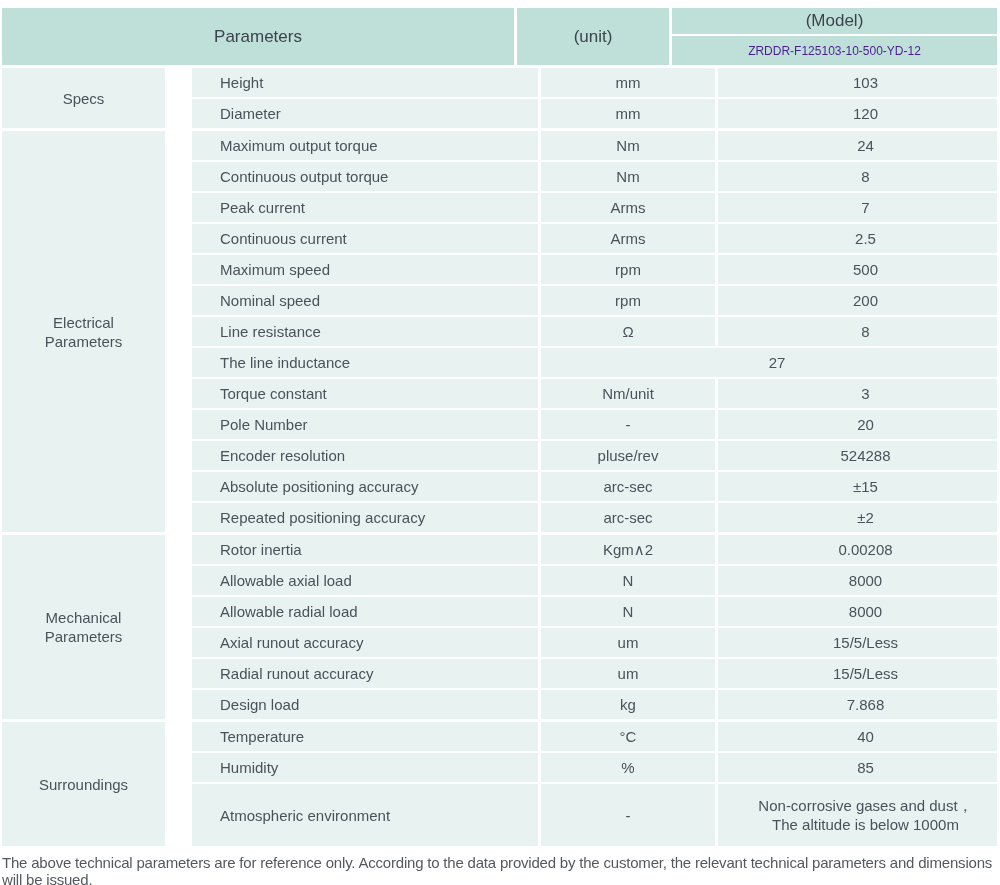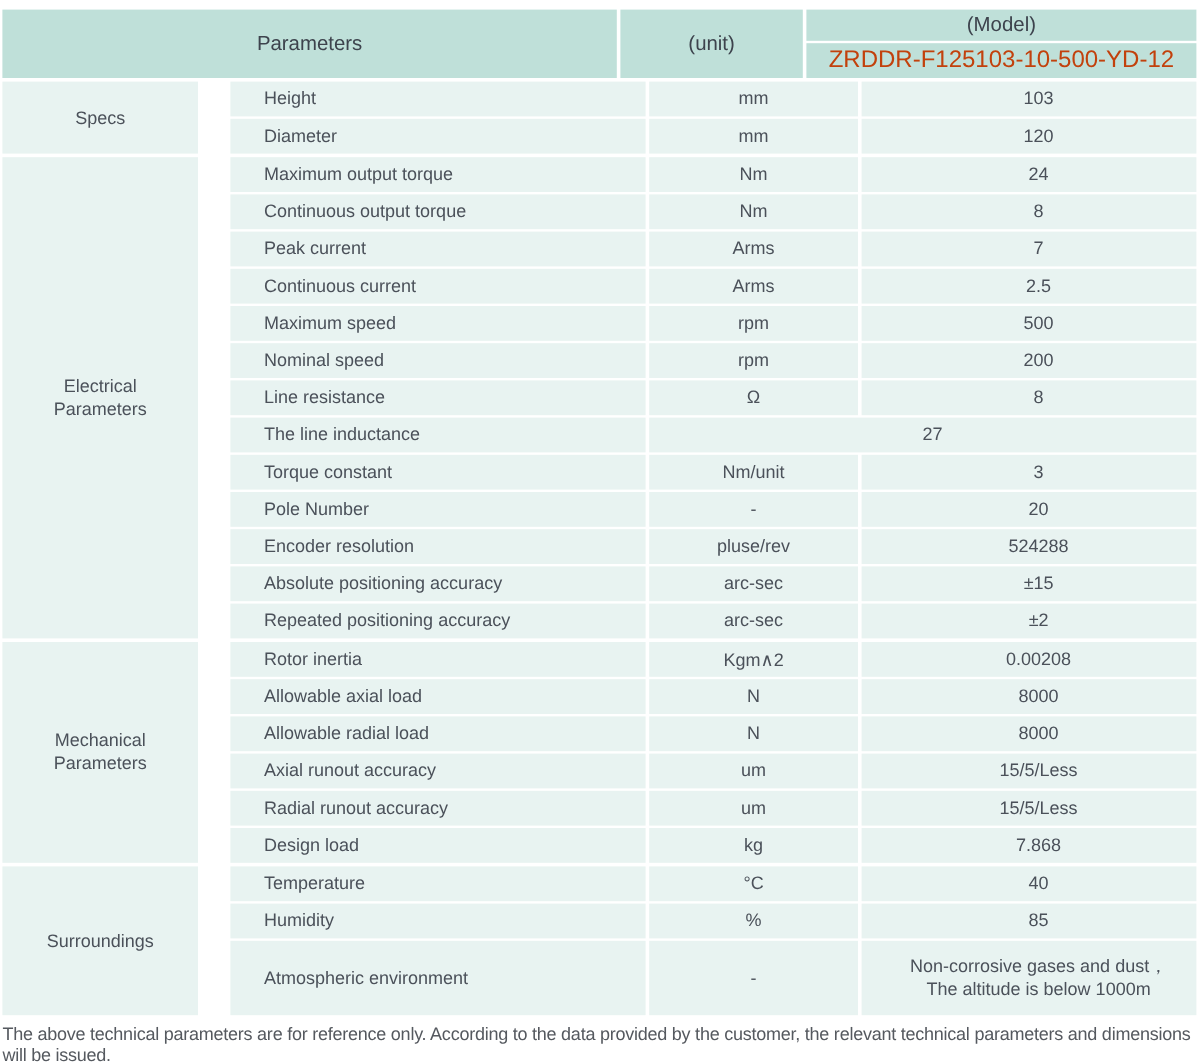--- a/index.html
+++ b/index.html
@@ -51,22 +51,22 @@
     justify-content: center;
     font-size: 17px;
     color: #3d434d;
   }
   .th-model .model-bottom {
     background: #bfe0d9;
     flex: 1;
     display: flex;
     align-items: center;
     justify-content: center;
-    font-size: 20px;
-    color: #c2410c;
+    font-size: 12px;
+    color: #4c1d95;
   }
   
   .section {
     display: flex;
     gap: 3px;
   }
   .cat-cell {
     width: 163px;
     background: #e8f3f1;
     color: #4b515a;

